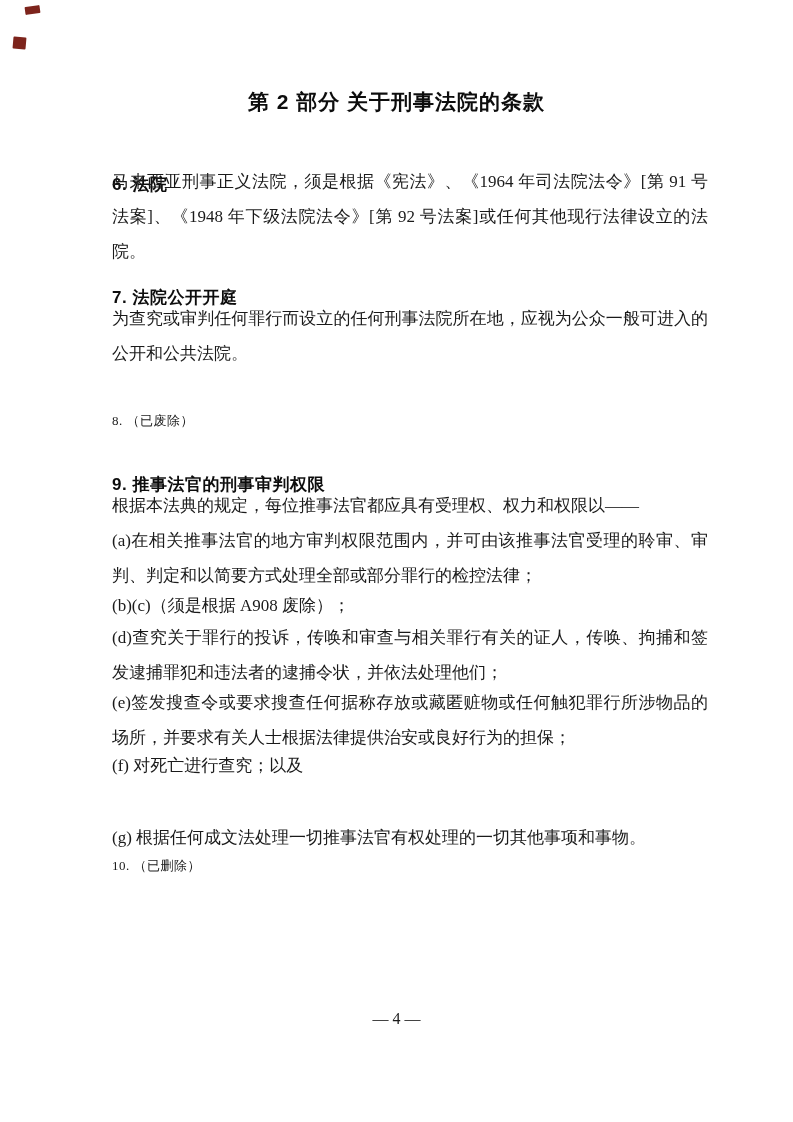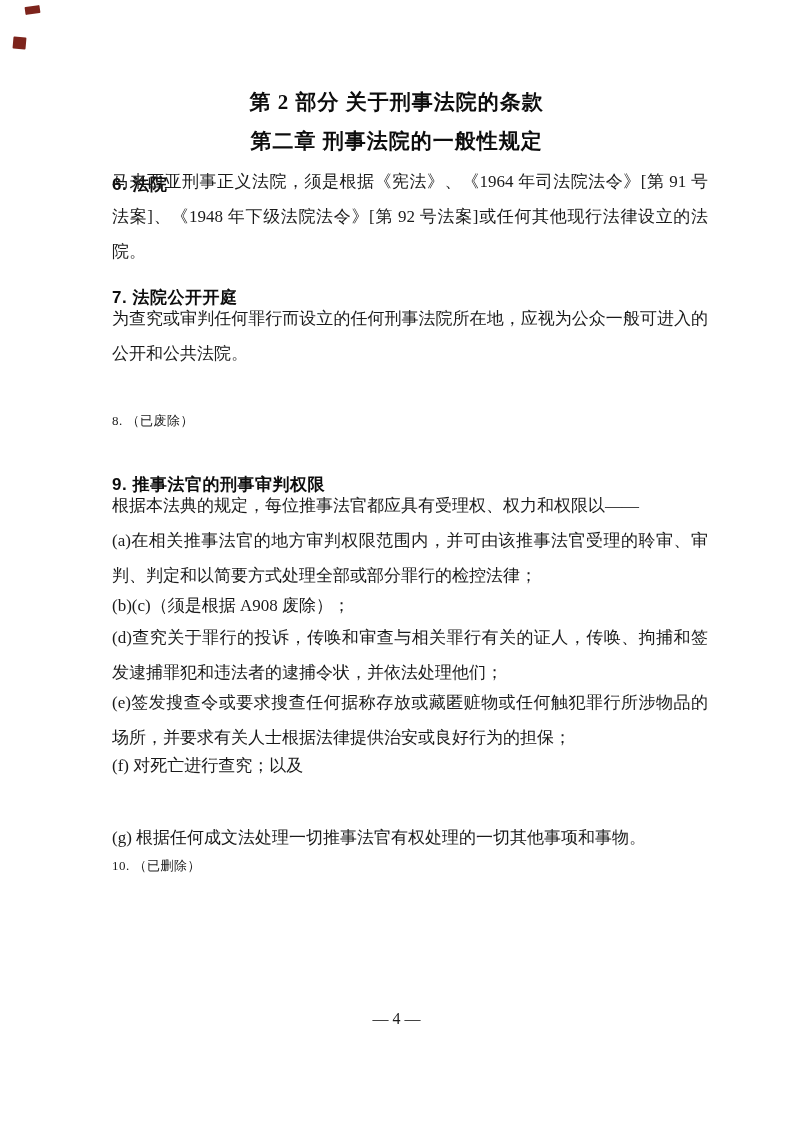--- a/index.html
+++ b/index.html
@@ -24,21 +24,21 @@
   }
   .stain-1 { left: 25px; top: 6px;  width: 15px; height: 8px; transform: rotate(-8deg); }
   .stain-2 { left: 13px; top: 37px; width: 13px; height: 12px; transform: rotate(5deg); }
 
   .part-title, .chapter-title {
     position: absolute;
     left: 0;
     width: 793px;
     margin: 0;
     text-align: center;
-    font-family: Liberation Serif, serif;
+    font-family: Liberation Sans, sans-serif;
     font-weight: bold;
     font-size: 21px;
     letter-spacing: 1px;
     color: #0d0d0d;
   }
   .part-title   { top: 88px; }
   .chapter-title{ top: 127px; }
 
   .block {
     position: absolute;
@@ -93,21 +93,20 @@
 </head>
 <body>
 
 <div class="page">
 
   <div class="stain stain-1"></div>
   <div class="stain stain-2"></div>
 
   <h1 class="part-title">第 2 部分 关于刑事法院的条款</h1>
 
-  <h2 class="chapter-title">第二章 刑事法院的一般性规定</h2>
 
   <div class="block sec-heading sec6-heading">6. 法院</div>
   <p class="block body-text sec6-para">马来西亚刑事正义法院，须是根据《宪法》、《1964 年司法院法令》[第 91 号法案]、《1948 年下级法院法令》[第 92 号法案]或任何其他现行法律设立的法院。</p>
 
   <div class="block sec-heading sec7-heading">7. 法院公开开庭</div>
   <p class="block body-text sec7-para">为查究或审判任何罪行而设立的任何刑事法院所在地，应视为公众一般可进入的公开和公共法院。</p>
 
   <div class="block plain-line sec8-line">8. （已废除）</div>
 
   <div class="block sec-heading sec9-heading">9. 推事法官的刑事审判权限</div>

